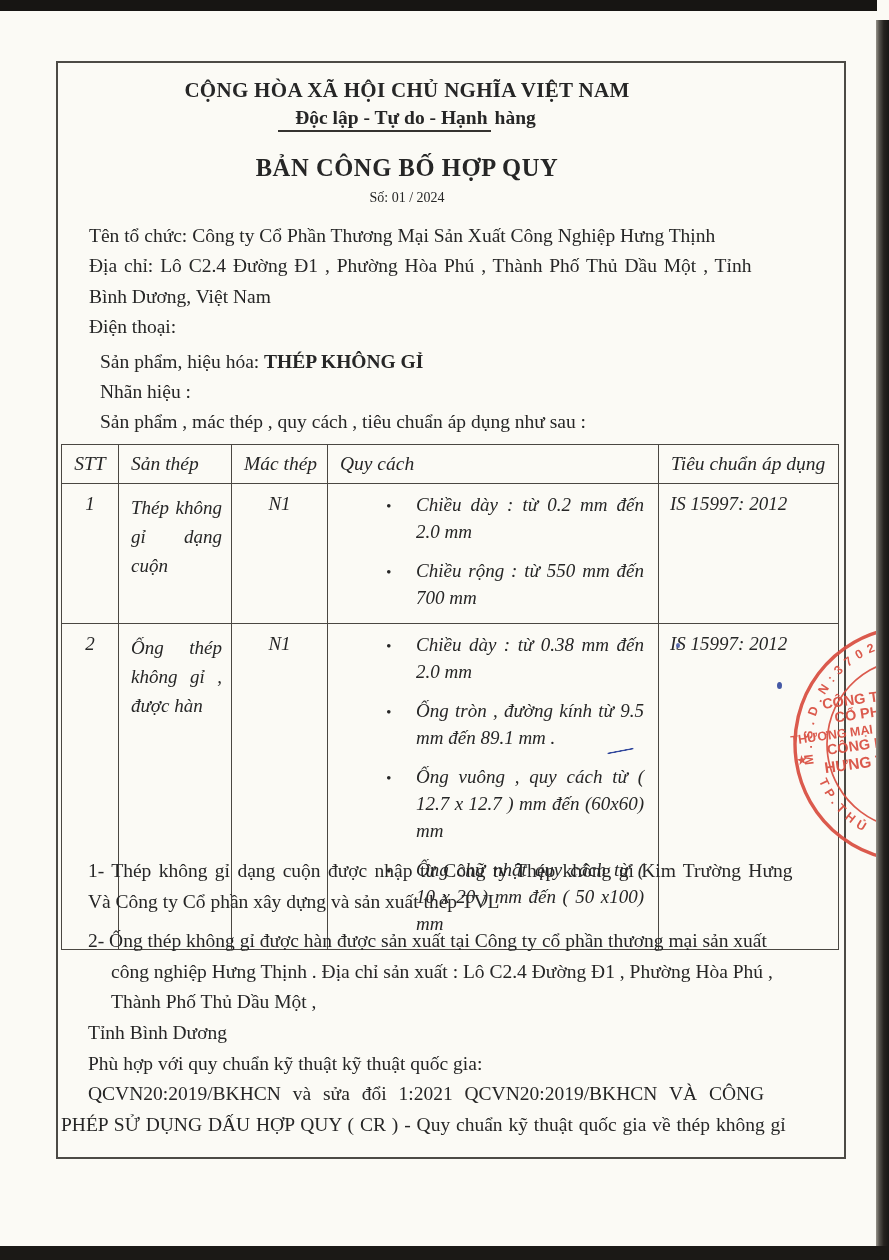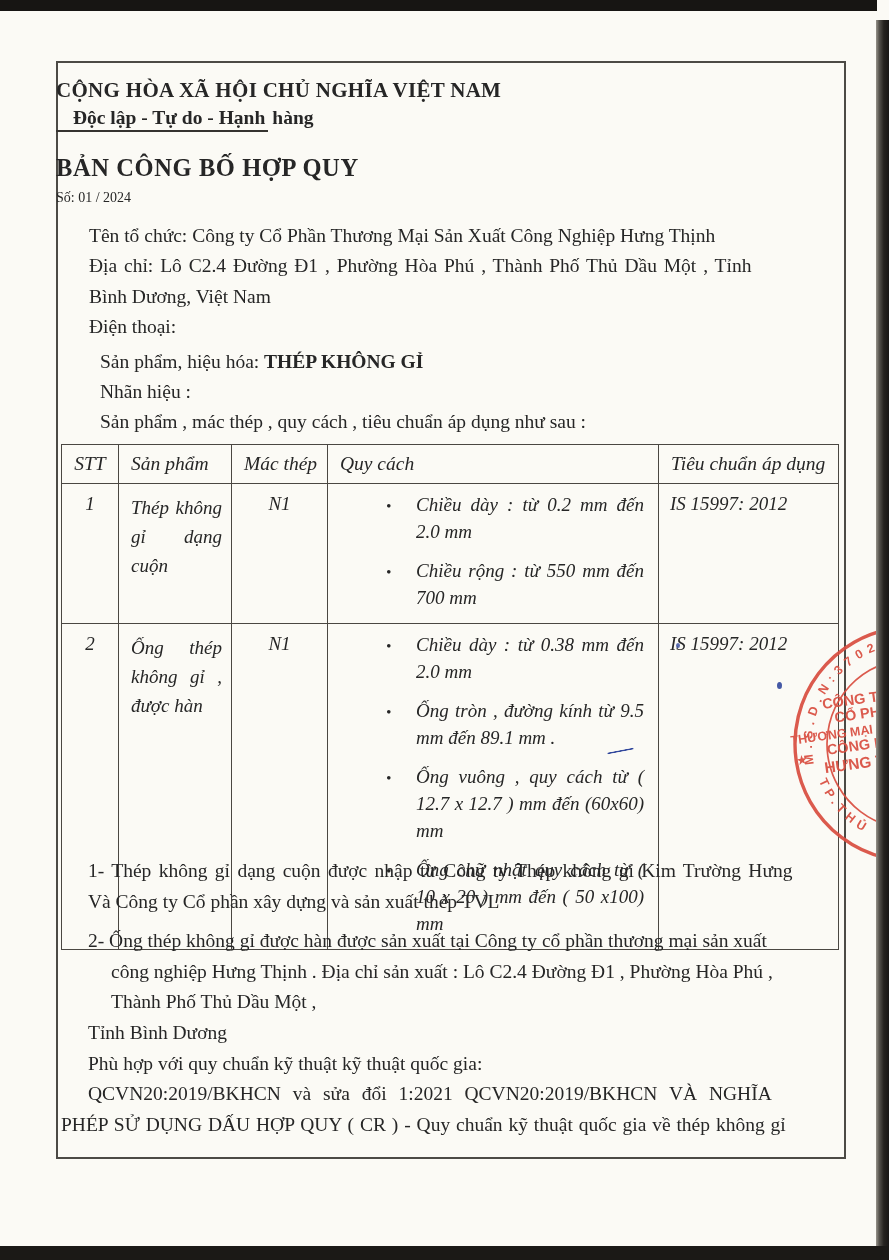--- a/index.html
+++ b/index.html
@@ -10,21 +10,21 @@
   }
   
   .scan-top{position:absolute;left:0;top:0;width:877px;height:11px;background:#171513;z-index:31;}
   .scan-right{position:absolute;left:876px;top:20px;width:13px;height:1240px;z-index:30;
     background:linear-gradient(to right,#97938b 0%,#55524c 25%,#26231f 60%,#191715 100%);}
   .scan-bottom{position:absolute;left:0;top:1246px;width:889px;height:14px;background:#1b1916;z-index:31;}
   
   .page-border{position:absolute;left:56px;top:61px;width:790px;height:1098px;
     box-sizing:border-box;border:2px solid #4c4a45;z-index:1;}
   
-  .header{position:absolute;left:56px;top:62px;width:702px;text-align:left;z-index:2;}
+  .header{position:absolute;left:56px;top:62px;width:702px;text-align:center;z-index:2;}
   .national-title{margin-top:16px;font-size:21px;font-weight:bold;letter-spacing:.3px;}
   .motto{margin-top:4px;font-size:19.5px;font-weight:bold;}
   .motto .u{display:inline-block;border-bottom:2px solid #35332f;padding:0 3px 1px 17px;}
   .motto .tail{padding-left:4px;}
   .doc-title{margin-top:22px;font-size:24.5px;font-weight:bold;letter-spacing:.6px;}
   .doc-number{margin-top:8px;font-size:14px;}
   
   .info{position:absolute;left:89px;top:221px;width:706px;font-size:19.5px;line-height:30.4px;z-index:2;}
   .info div{white-space:nowrap;}
   .info .w2{word-spacing:2px;}
@@ -102,21 +102,21 @@
   <colgroup>
     <col style="width:57px">
       <col style="width:113px">
       <col style="width:96px">
     <col style="width:331px">
       <col style="width:180px">
   </colgroup>
   <tbody>
       <tr>
     <th class="cen">STT</th>
-    <th>Sản phẩm</th>
+    <th>Sản thép</th>
     <th>Mác thép</th>
     <th>Quy cách</th>
     <th>Tiêu chuẩn áp dụng</th>
   </tr>
   <tr class="r1">
     <td class="stt">1</td>
     <td class="prod">Thép không gỉ dạng cuộn</td>
     <td class="grade">N1</td>
     <td class="spc">
       <ul class="specs">
@@ -144,21 +144,21 @@
   </table>
 
 <div class="notes">
   <div class="sp1">1- Thép không gỉ dạng cuộn được nhập từ Công ty Thép không gỉ Kim Trường Hưng</div>
   <div>Và Công ty Cổ phần xây dựng và sản xuất thép TVL</div>
   <div class="g">2- Ống thép không gỉ được hàn được sản xuất tại Công ty cổ phần thương mại sản xuất</div>
   <div class="ind2">công nghiệp Hưng Thịnh . Địa chỉ sản xuất : Lô C2.4 Đường Đ1 , Phường Hòa Phú ,</div>
   <div class="ind2">Thành Phố Thủ Dầu Một ,</div>
   <div>Tỉnh Bình Dương</div>
   <div>Phù hợp với quy chuẩn kỹ thuật kỹ thuật quốc gia:</div>
-  <div class="wide">QCVN20:2019/BKHCN và sửa đổi 1:2021 QCVN20:2019/BKHCN VÀ NGHĨA</div>
+  <div class="wide">QCVN20:2019/BKHCN và sửa đổi 1:2021 QCVN20:2019/BKHCN VÀ CÔNG</div>
   <div class="outd">PHÉP SỬ DỤNG DẤU HỢP QUY ( CR ) -  Quy chuẩn kỹ thuật quốc gia về thép không gỉ</div>
 </div>
 
 <svg class="stamp" viewBox="0 0 252 252">
   <g transform="rotate(-8 123 124)">
     <circle cx="123" cy="124" r="117" fill="none" stroke="#d94e41" stroke-width="3.4"></circle>
     <circle cx="123" cy="124" r="85" fill="none" stroke="#d94e41" stroke-width="1.7"></circle>
     <defs>
       <path id="arcTop" d="M 52.3 194.7 A 100 100 0 0 1 173 37.4" fill="none"></path>
       <path id="arcBottom" d="M 24.5 141.4 A 100 100 0 0 0 209.6 174" fill="none"></path>

